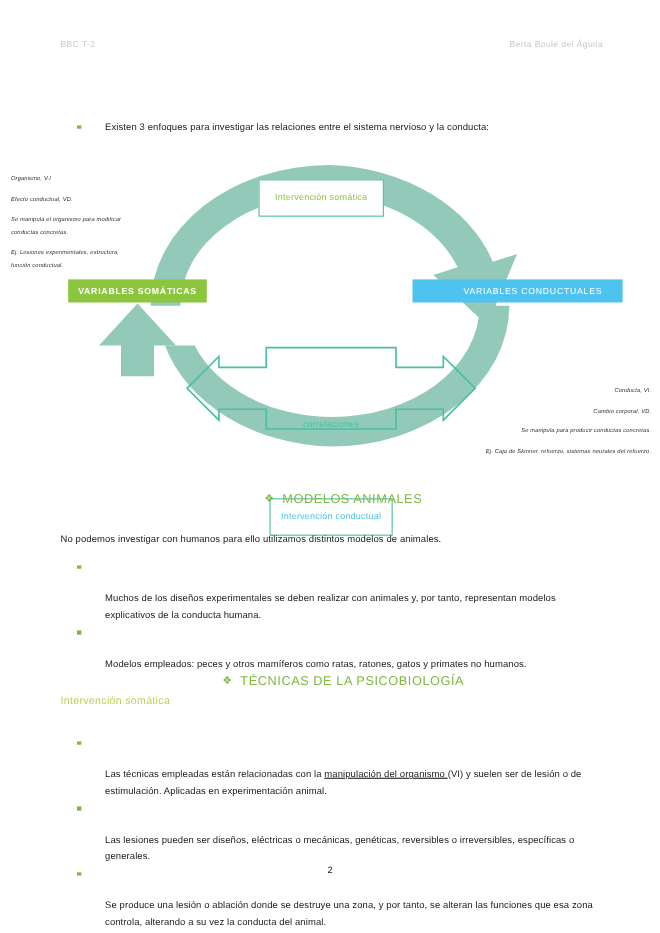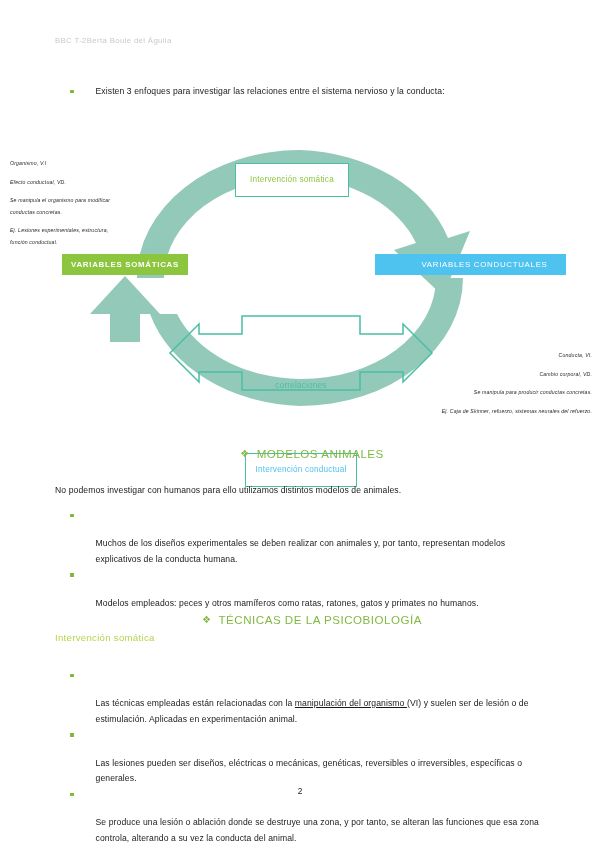--- a/index.html
+++ b/index.html
@@ -16,20 +16,21 @@
     overflow: hidden;
   }
 
   
   .page-header {
     position: absolute;
     top: 36px;
     left: 55px;
     right: 52px;
     display: flex;
+    justify-content: space-between;
     align-items: baseline;
     font-size: 7.8px;
     letter-spacing: 0.35px;
     color: #c9c9c9;
   }
 
   
   .bullet-row {
     display: flex;
     align-items: flex-start;
@@ -45,21 +46,21 @@
   .bullet-text {
     font-size: 8.6px;
     line-height: 15.5px;
     color: #1a1a1a;
     letter-spacing: 0.1px;
   }
 
   
   .intro-bullet {
     position: absolute;
-    top: 84px;
+    top: 108px;
     left: 70px;
     width: 470px;
   }
   .intro-bullet .bullet-text { margin-left: 22px; }
 
   
   .diagram {
     position: absolute;
     top: 128px;
     left: 0;

